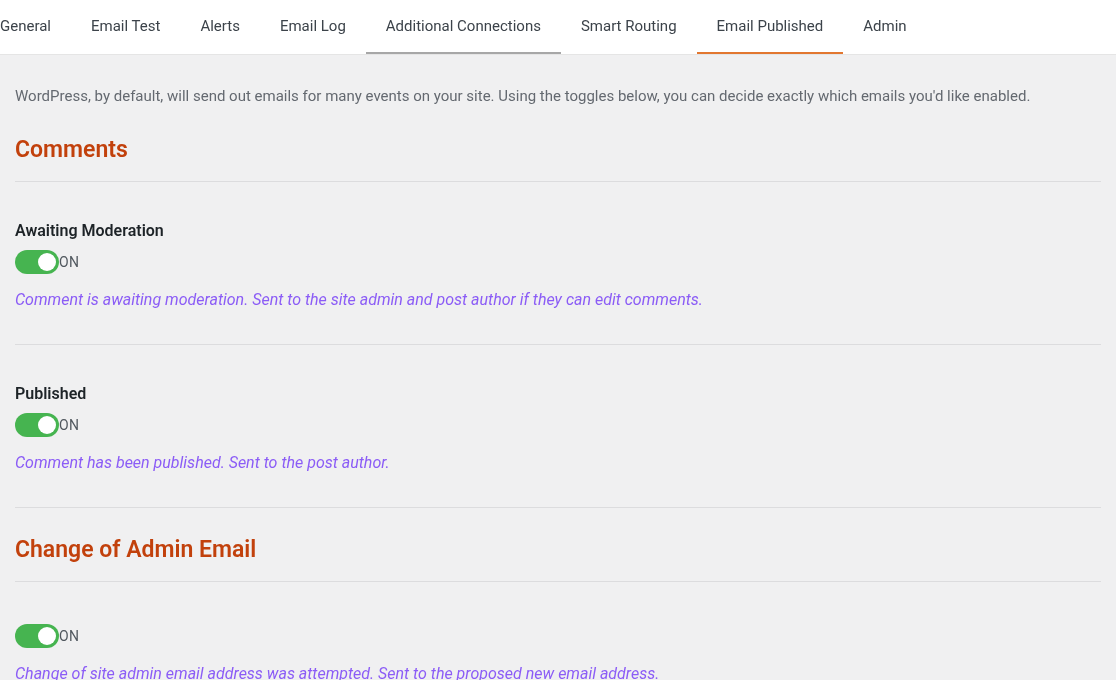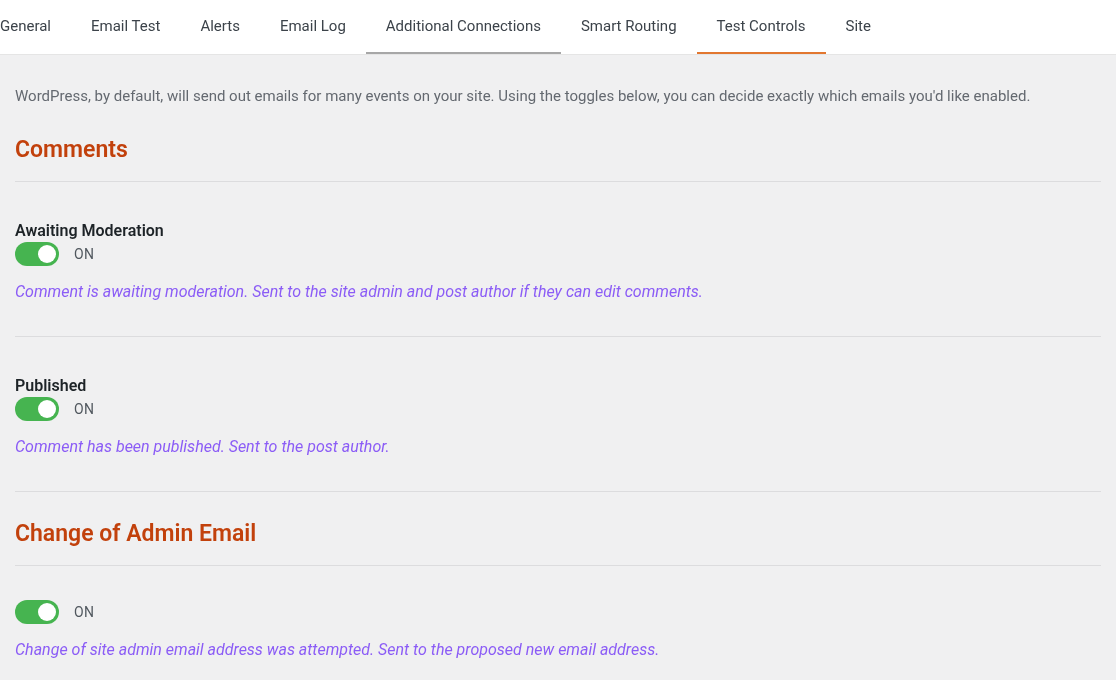--- a/index.html
+++ b/index.html
@@ -72,22 +72,23 @@
       padding-top: 4px;
       padding-right: 20px;
       line-height: 1.4;
     }
     .setting-control {
       flex: 1;
     }
     .toggle-row {
       display: flex;
       align-items: center;
-      gap: 15px;
+      gap: 0;
       margin-bottom: 14px;
+      margin-top: 8px;
     }
     .toggle {
       width: 44px;
       height: 24px;
       background: #46b450;
       border-radius: 12px;
       position: relative;
       cursor: pointer;
       flex-shrink: 0;
     }
@@ -118,22 +119,22 @@
 </head>
 <body>
 
 <div class="tabs">
   <div class="tab">General</div>
   <div class="tab">Email Test</div>
   <div class="tab">Alerts</div>
   <div class="tab">Email Log</div>
   <div class="tab visited">Additional Connections</div>
   <div class="tab">Smart Routing</div>
-  <div class="tab active">Test Controls</div>
-  <div class="tab">Site</div>
+  <div class="tab active">Email Published</div>
+  <div class="tab">Admin</div>
 </div>
 
 <div class="content">
   <p class="intro">WordPress, by default, will send out emails for many events on your site. Using the toggles below, you can decide exactly which emails you'd like enabled.</p>
 
   <h2 class="section-title">Comments</h2>
   <hr class="divider">
 
   <div class="setting-row">
     <div class="setting-label">Awaiting Moderation</div>

